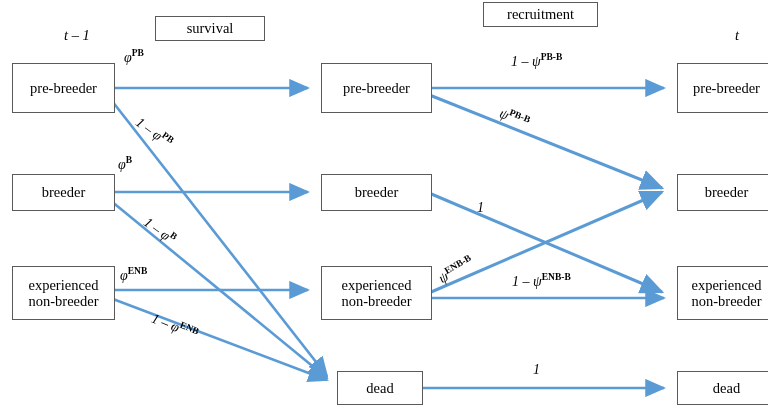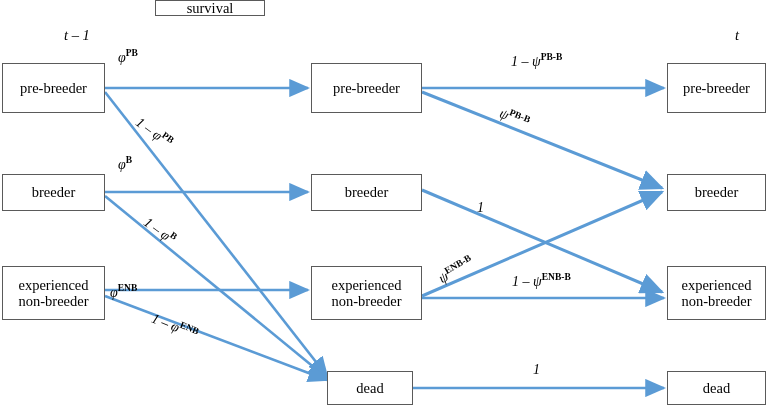--- a/index.html
+++ b/index.html
@@ -29,20 +29,21 @@
     border: 1.2px solid #5a5a5a;
     background: #ffffff;
     display: flex;
     align-items: center;
     justify-content: center;
     text-align: center;
     font-size: 14.5px;
     line-height: 1.12;
     color: #000000;
     z-index: 3;
+    margin-left: 10px;
   }
   .node span { display: block; }
   .header-box {
     position: absolute;
     box-sizing: border-box;
     border: 1.2px solid #5a5a5a;
     background: #ffffff;
     display: flex;
     align-items: center;
     justify-content: center;
@@ -114,22 +115,25 @@
 
     <line x1="422" y1="190" x2="662" y2="292" stroke="#5B9BD5" stroke-width="3" marker-end="url(#arrowheadThin)"></line>
 
     <line x1="422" y1="296" x2="662" y2="192" stroke="#5B9BD5" stroke-width="3" marker-end="url(#arrowheadThin)"></line>
 
     <line x1="422" y1="298" x2="664" y2="298" stroke="#5B9BD5" stroke-width="2.6" marker-end="url(#arrowheadThin)"></line>
 
     <line x1="413" y1="388" x2="664" y2="388" stroke="#5B9BD5" stroke-width="2.6" marker-end="url(#arrowheadThin)"></line>
   </svg>
 
-  <div class="header-box" style="left:155px; top:0; width:110px; height:16px;">
+  <div class="header-box" style="left:155px; top:16px; width:110px; height:25px;">
     <span>survival</span>
+  </div>
+  <div class="header-box" style="left:483px; top:2px; width:115px; height:25px;">
+    <span>recruitment</span>
   </div>
 
   <div class="time-label" style="left:32px; top:27px;">t – 1</div>
   <div class="time-label" style="left:703px; top:27px;">t</div>
 
   <div class="node" style="left:2px; top:63px; width:103px; height:50px;">
     <span>pre-breeder</span>
   </div>
   <div class="node" style="left:2px; top:174px; width:103px; height:37px;">
     <span>breeder</span>
@@ -160,37 +164,37 @@
     <span>breeder</span>
   </div>
   <div class="node" style="left:667px; top:266px; width:99px; height:54px; flex-direction:column;">
     <span>experienced</span>
     <span>non-breeder</span>
   </div>
   <div class="node" style="left:667px; top:371px; width:99px; height:34px;">
     <span>dead</span>
   </div>
 
-  <div class="edge-label" style="left:118px; top:50px;">
+  <div class="edge-label" style="left:124px; top:50px;">
     <span class="num"></span><span>φ</span><sup>PB</sup>
   </div>
 
   <div class="edge-label rot-pb" style="left:137px; top:113px;">
     <span class="num">1 – </span><span>φ</span><sup>PB</sup>
   </div>
 
   <div class="edge-label" style="left:118px; top:157px;font-family:Liberation Serif, serif;">
     <span class="num"></span><span>φ</span><sup>B</sup>
   </div>
 
   <div class="edge-label rot-b" style="left:145px; top:213px;">
     <span class="num">1 – </span><span>φ</span><sup>B</sup>
   </div>
 
-  <div class="edge-label" style="left:110px; top:268px;margin-top:17px;">
+  <div class="edge-label" style="left:120px; top:268px;">
     <span class="num"></span><span>φ</span><sup>ENB</sup>
   </div>
 
   <div class="edge-label rot-enb" style="left:152px; top:310px;">
     <span class="num">1 – </span><span>φ</span><sup>ENB</sup>
   </div>
 
   <div class="edge-label" style="left:511px; top:54px;">
     <span class="num">1 – </span><span>ψ</span><sup>PB-B</sup>
   </div>

